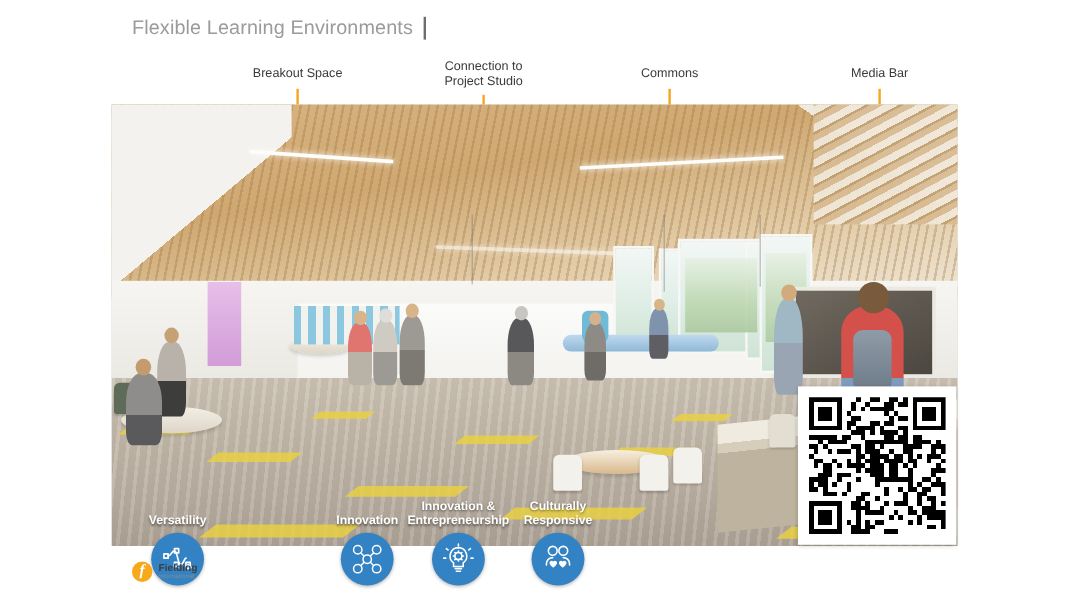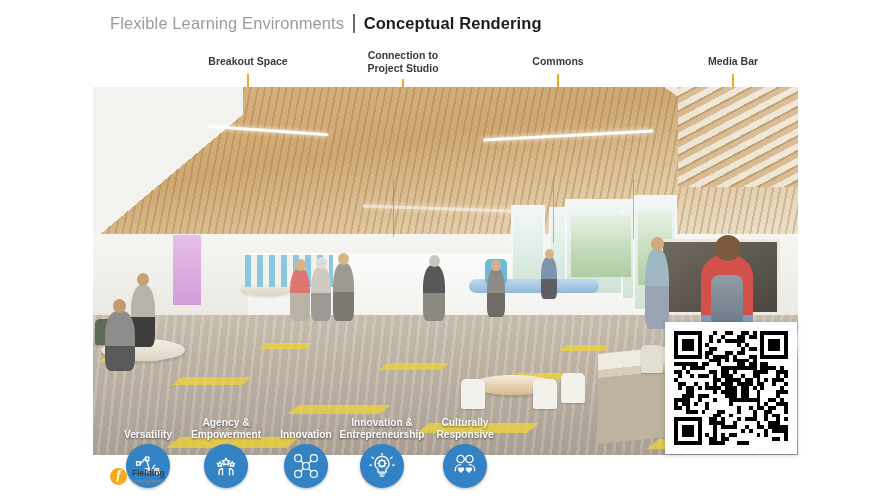--- a/index.html
+++ b/index.html
@@ -15,21 +15,21 @@
   .title-row {
     position: absolute; left: 110px; top: 14px;
     display: flex; align-items: center; gap: 9px;
     white-space: nowrap;
   }
   .title-light { font-size: 16.5px; color: #9b9b9b; letter-spacing: .1px; }
   .title-div { width: 1.5px; height: 19px; background: #6d6d6d; }
   .title-bold { font-size: 16.5px; color: #1c1c1c; font-weight: bold; letter-spacing: .1px; }
   .callout-label {
     position: absolute; transform: translateX(-50%);
-    font-size: 10.5px; font-weight: bold; color: #3a3a3a;
+    font-size: 10.5px; font-weight: normal; color: #3a3a3a;
     text-align: center; line-height: 13px; white-space: pre-line;
   }
   .leader-line {
     position: absolute; width: 2px; background: #f5a623;
     transform: translateX(-50%);
   }
   .leader-dot {
     position: absolute; width: 9px; height: 9px; border-radius: 50%;
     background: #f5a31c; transform: translate(-50%,-50%);
   }
@@ -162,21 +162,20 @@
   .page-num { font-size: 8.5px; color: #5e5e5e; }
 </style>
 </head>
 <body>
 
 <div class="slide">
 
   <div class="title-row">
     <span class="title-light">Flexible Learning Environments</span>
     <span class="title-div"></span>
-    <span class="title-bold">Conceptual Rendering</span>
   </div>
 
   <div id="callouts">
       <div class="callout-label" style="left: 248px; top: 55px;">Breakout Space</div>
       <div class="leader-line" style="left: 248px; top: 74px; height: 194px;"></div>
       <div class="leader-dot" style="left: 248px; top: 268px;"></div>
       <div class="callout-label" style="left: 403px; top: 49px;">Connection to
 Project Studio</div>
       <div class="leader-line" style="left: 403px; top: 79px; height: 164px;"></div>
       <div class="leader-dot" style="left: 403px; top: 243px;"></div>
@@ -273,33 +272,20 @@
       <div class="principle" style="left: 0px; bottom: 0px;">
         <div class="principle-label" style="margin-top: 18px; text-align: center;">Versatility</div>
         <div class="principle-circle" style="background: rgb(51, 131, 196);">
           <svg viewBox="0 0 32 32" fill="none" stroke="#fff" stroke-width="1.6" stroke-linecap="round" stroke-linejoin="round">
             <rect x="3" y="11" width="4" height="4"></rect>
             <rect x="13" y="6" width="4" height="4"></rect>
             <rect x="13" y="19" width="4" height="4"></rect>
             <rect x="24" y="19" width="4" height="4"></rect>
             <path d="M7 13c3 0 3-5 6-5s3 13 6 13 3-6 5-6"></path>
             <path d="M26 21l3 3-4 1"></path>
-          </svg>
-        </div>
-      </div>
-      <div class="principle" style="left: 78px; bottom: 0px;">
-        <div class="principle-label" style="margin-top: 6px;">Agency &amp;
-Empowerment</div>
-        <div class="principle-circle" style="background: rgb(51, 131, 196);">
-          <svg viewBox="0 0 32 32" fill="none" stroke="#fff" stroke-width="1.5" stroke-linecap="round" stroke-linejoin="round">
-            <path d="M16 7l1.3 2.7 2.9.4-2.1 2.1.5 2.9-2.6-1.4-2.6 1.4.5-2.9-2.1-2.1 2.9-.4z"></path>
-            <path d="M9 11l.9 1.8 2 .3-1.4 1.4.3 2-1.8-.9-1.8.9.3-2L6 13.1l2-.3z"></path>
-            <path d="M23 11l.9 1.8 2 .3-1.4 1.4.3 2-1.8-.9-1.8.9.3-2-1.5-1.4 2-.3z"></path>
-            <path d="M12 19c-2 0-4 1.5-4 4v3M20 19c2 0 4 1.5 4 4v3"></path>
-            <path d="M12 19v7M20 19v7"></path>
           </svg>
         </div>
       </div>
       <div class="principle" style="left: 158px; bottom: 0px;">
         <div class="principle-label" style="margin-top: 18px;">Innovation</div>
         <div class="principle-circle" style="background: rgb(51, 131, 196);">
           <svg viewBox="0 0 32 32" fill="none" stroke="#fff" stroke-width="1.4" stroke-linecap="round">
             <circle cx="7" cy="7" r="4"></circle>
             <circle cx="25" cy="7" r="4"></circle>
             <circle cx="7" cy="25" r="4"></circle>

